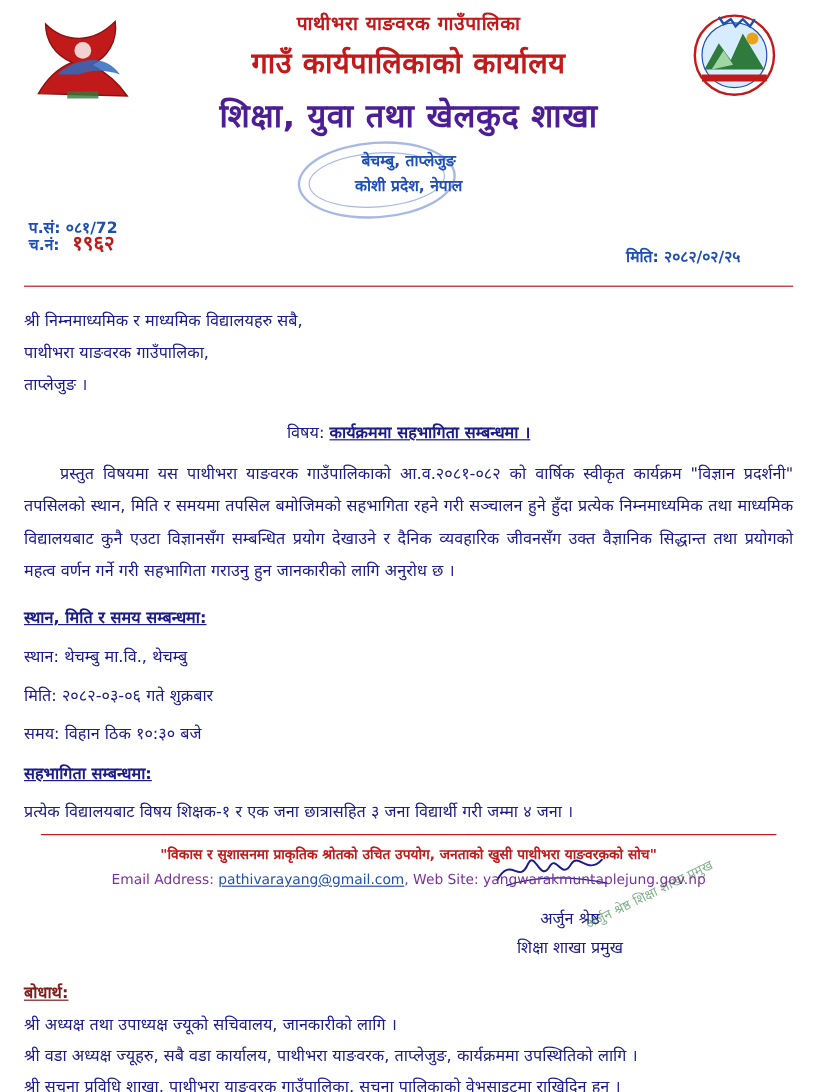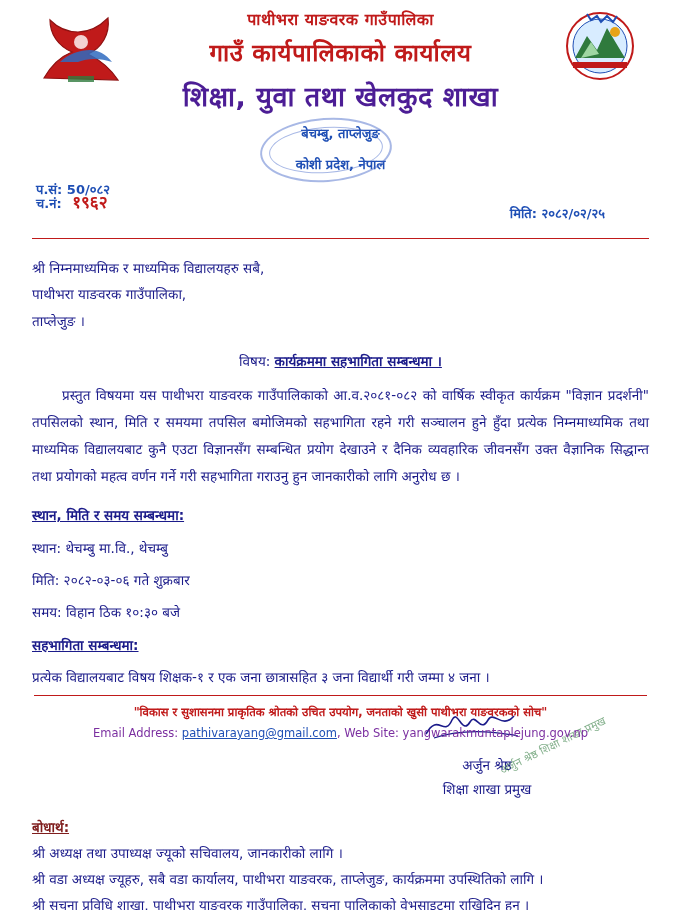--- a/index.html
+++ b/index.html
@@ -13,21 +13,21 @@
     font-family: "DejaVu Sans", "Liberation Sans", sans-serif;
     color: #111;
     position: relative;
     overflow: hidden;
   }
   .page {
     position: relative;
     width: 681px;
     height: 754px;
     box-sizing: border-box;
-    padding: 0 32px;
+    padding: 0 20px;
   }
 
   
   .letterhead {
     position: relative;
     height: 180px;
   }
   .emblem-left, .emblem-right {
     position: absolute;
     top: 6px;
@@ -64,21 +64,21 @@
   .lh-line4 {
     color: #1f4fb5;
     font-size: 13px;
     font-weight: bold;
     margin-top: 10px;
   }
   .lh-line5 {
     color: #1f4fb5;
     font-size: 13px;
     font-weight: bold;
-    margin-top: 13px;
+    margin-top: 3px;
   }
 
   
   .stamp {
     position: absolute;
     left: 228px;
     top: 118px;
     width: 128px;
     height: 60px;
     border: 2px solid #3f63c7;
@@ -286,21 +286,21 @@
       <div class="lh-line4">बेचम्बु, ताप्लेजुङ</div>
       <div class="lh-line5">कोशी प्रदेश, नेपाल</div>
     </div>
 
     <div class="stamp"></div>
   </div>
 
   <div class="refblock">
     <div class="ref-pa">
       <span>प.सं:</span>
-      <span>50/०८२</span>
+      <span>०८१/72</span>
     </div>
     <div class="ref-cha">
       <span>च.नं:</span>
       <span class="ref-cha-num">१९६२</span>
     </div>
     <div class="ref-date">
       <span>मिति:</span>
       <span>२०८२/०२/२५</span>
     </div>
   </div>

